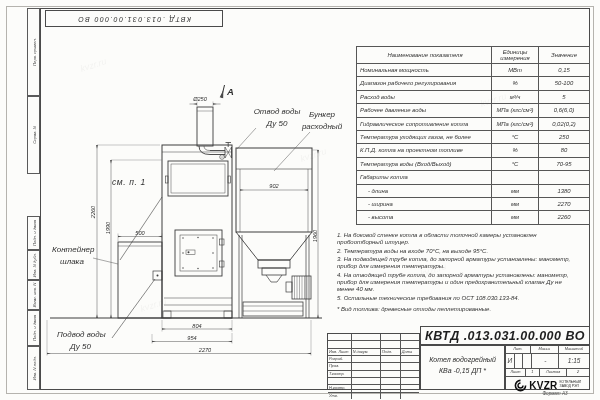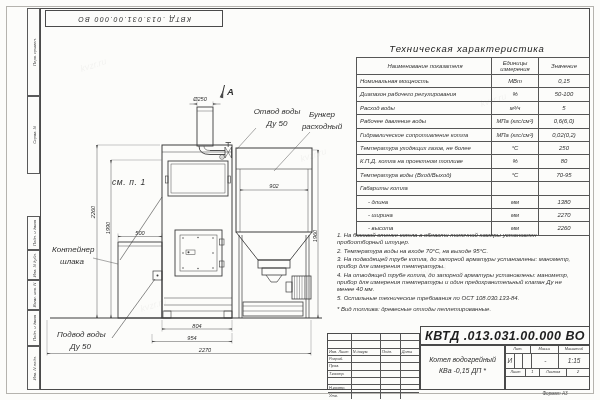--- a/index.html
+++ b/index.html
@@ -100,21 +100,20 @@
     </div>
   <div class="abs vcell" style="top:346px;height:44px">
       <span>Инв. N подл.</span>
     </div>
 
   <div class="abs" id="top-stamp">
     <span>КВТД .013.031.00.000  ВО</span>
   </div>
 
   <div class="abs" id="tech">
-    <div id="tech-title">Техническая характеристика</div>
     <table>
       <tbody>
           <tr class="hd">
         <td class="nm" style="text-align:center">Наименование показателя</td>
         <td class="un">
               <div>Единицы</div>
               <div>измерения</div>
             </td>
         <td class="vl">Значение</td>
       </tr>
@@ -421,17 +420,28 @@
       <span style="width:8.4px"></span>
       <span style="width:28px">-</span>
       <span style="width:32px">1:15</span>
     </div>
     <div class="trrow" id="tr-sheet">
       <span style="width:20px">Лист</span>
       <span style="width:14px">1</span>
       <span style="width:28px">Листов</span>
       <span style="width:23px">2</span>
     </div>
+    <div id="tr-logo">
+      <svg width="13" height="13" viewBox="0 0 14 14">
+        <path d="M7 1.5 a5.5 5.5 0 1 0 5.5 5.5" fill="none" stroke="#0d0d0d" stroke-width="1.7"></path>
+        <path d="M7 4.3 a2.7 2.7 0 1 0 2.7 2.7" fill="none" stroke="#0d0d0d" stroke-width="1.5"></path>
+      </svg>
+      <span id="logo-word">KVZR</span>
+      <span id="company-name">
+        <div>КОТЕЛЬНЫЙ</div>
+        <div>ЗАВОД РЭП</div>
+      </span>
+    </div>
   </div>
 
   <div class="abs" id="format-label">Формат А3</div>
 
 </div>
 
 </body></html>

